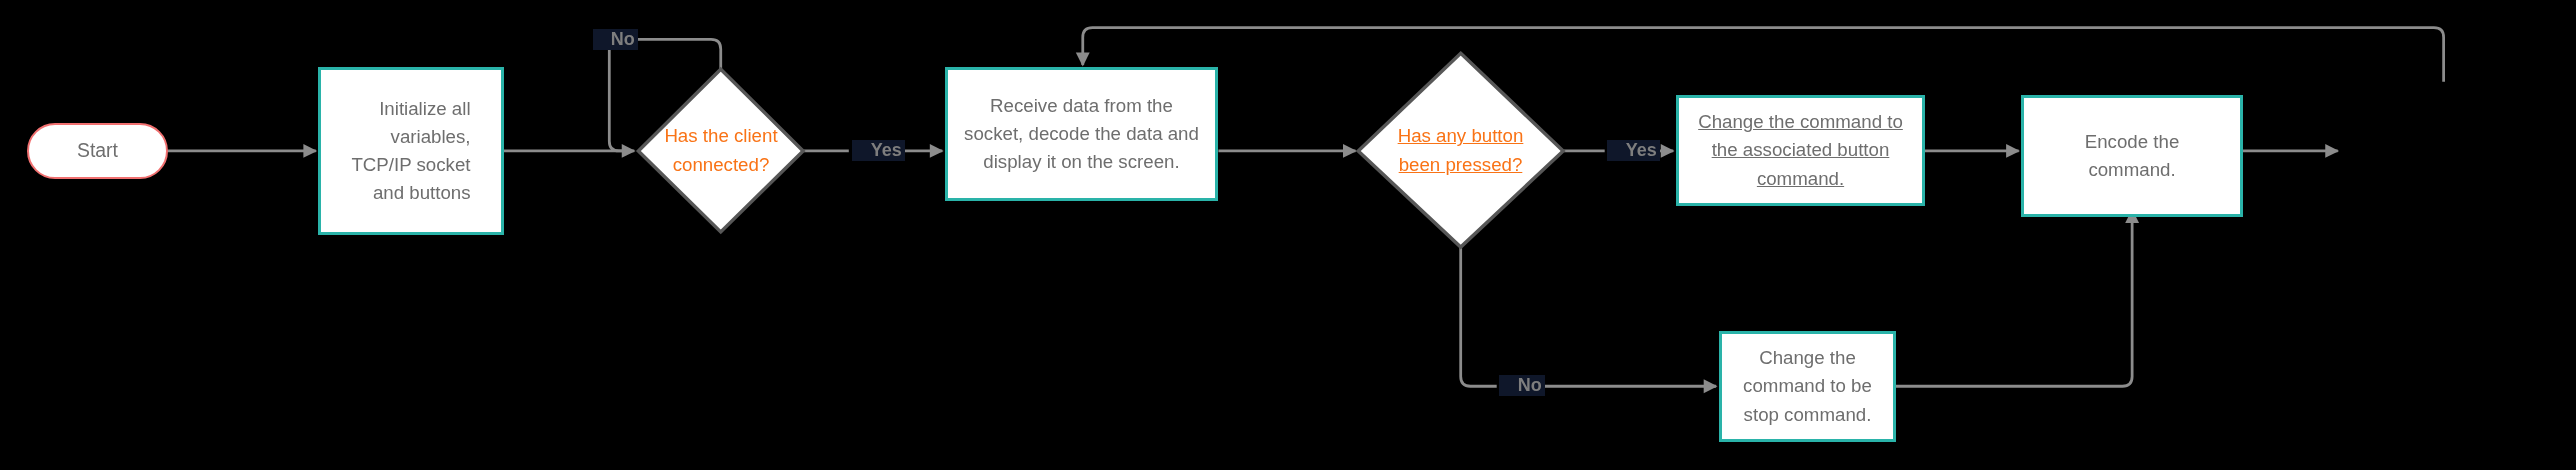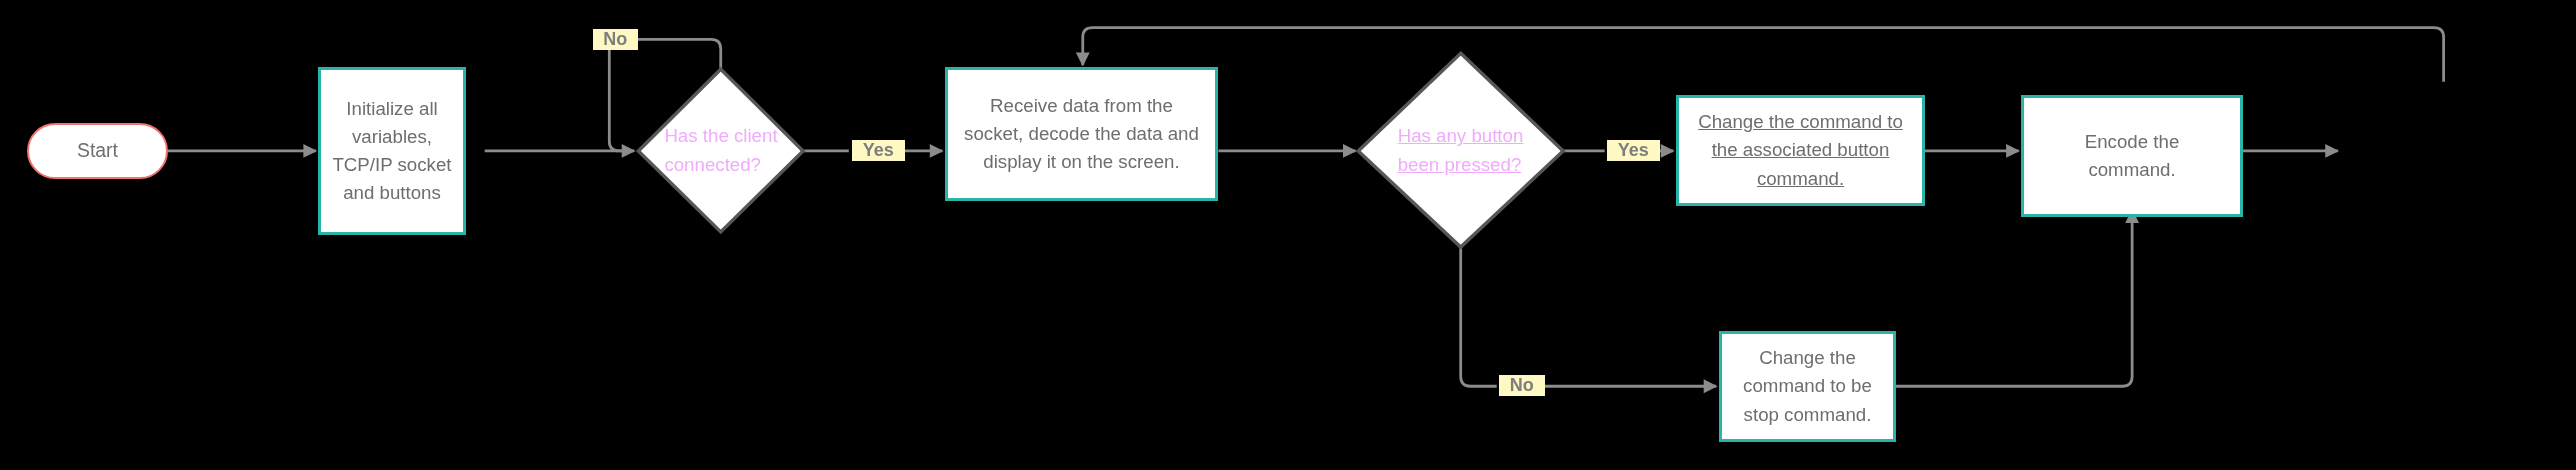--- a/index.html
+++ b/index.html
@@ -40,39 +40,40 @@
     border: 2.8px solid #f17070;
     border-radius: 28px;
     font-size: 19.4px;
   }
   .decision-text {
     position: absolute;
     box-sizing: border-box;
     display: flex;
     align-items: center;
     justify-content: center;
-    color: #f0abfc;
+    text-align: center;
+    color: #f97316;
     font-size: 18.7px;
     line-height: 1.5;
     white-space: pre-line;
     background: transparent;
   }
   .edge-label {
     position: absolute;
-    text-align: center;
+    text-align: right;
     color: #7e7e7e;
     font-size: 18px;
     font-weight: 600;
     line-height: 21px;
-    background: #fef9c3;
+    background: #0f172a;
     padding: 0 2.8px;
   }
   
   #node-start            { left: 27px;   top: 123px; width: 141px; height: 56px; }
-  #node-initialize       { left: 318px;  top: 67px;  width: 148px; height: 168px; padding: 0 7px; }
+  #node-initialize       { left: 318px;  top: 67px;  width: 186px; height: 168px; padding: 0 7px; text-align: right; }
   #node-receive          { left: 945px; top: 67px;  width: 273px; height: 134px; padding: 0 2.8px; }
   #node-change-button    { left: 1676px; top: 95px; width: 249px; height: 111px; padding: 0 4.2px; text-decoration: underline; }
   #node-encode           { left: 2021px; top: 95px; width: 222px; height: 122px; }
   #node-send             { left: 2341px; top: 82px; width: 208px; height: 138px; }
   #node-change-stop      { left: 1719px; top: 331px; width: 177px; height: 111px; }
   #text-client-connected { left: 645px;  top: 104px; width: 152px; height: 93px; }
   #text-button-pressed   { left: 1367px; top: 104px; width: 187px; height: 93px; text-decoration: underline; }
   #label-no-client       { left: 593px;  top: 29px;  width: 39px; }
   #label-yes-client      { left: 852px; top: 140px; width: 47px; }
   #label-yes-button      { left: 1607px; top: 140px; width: 47px; }

